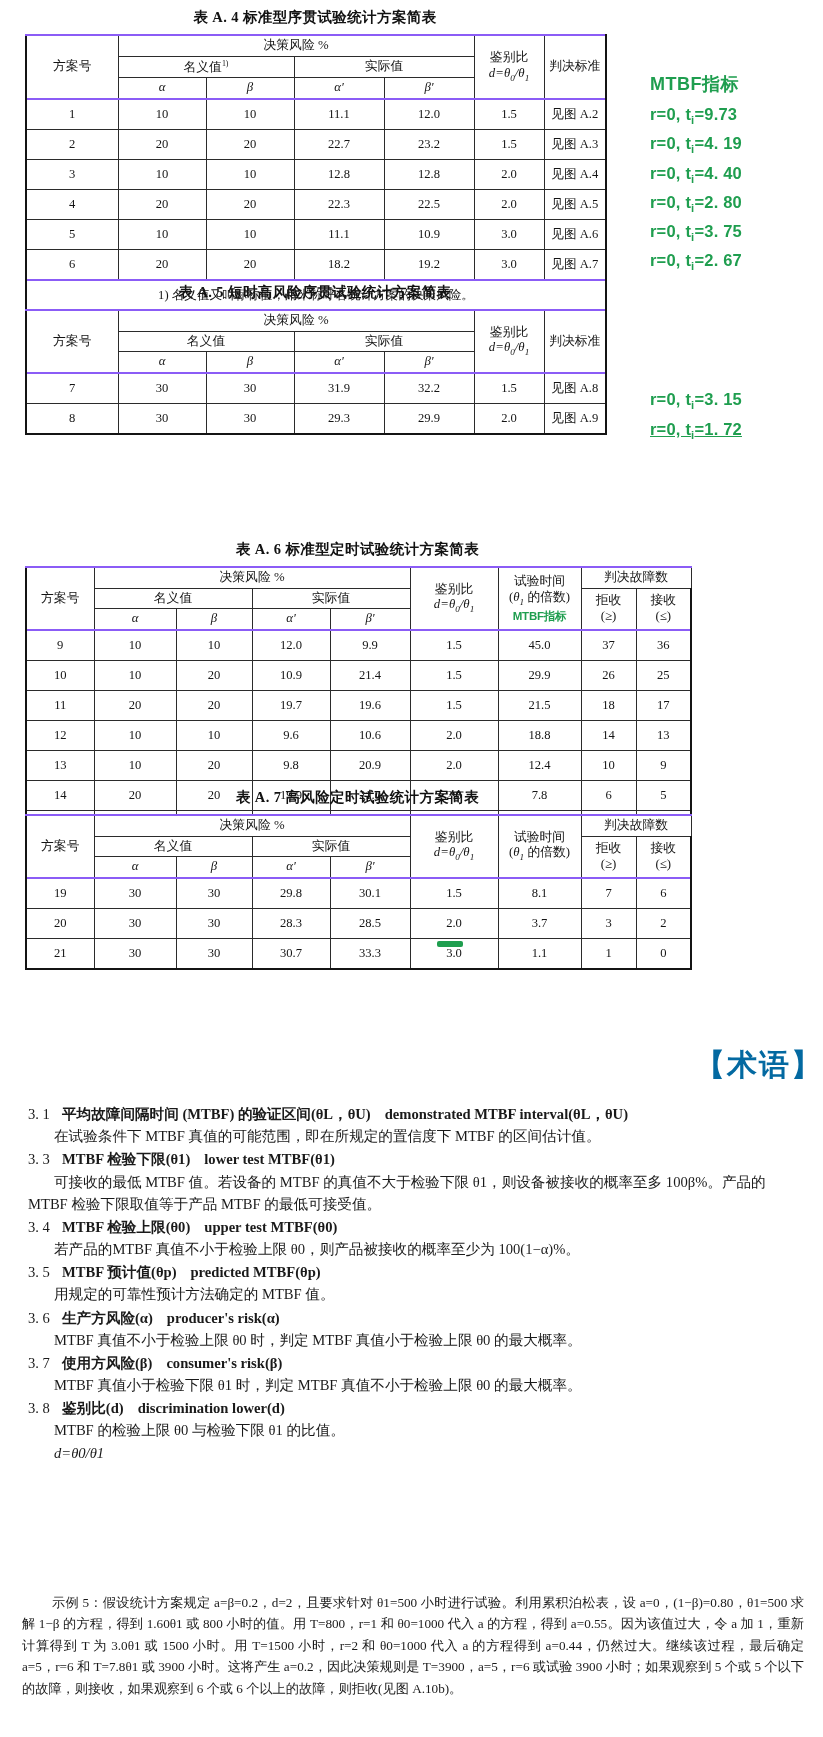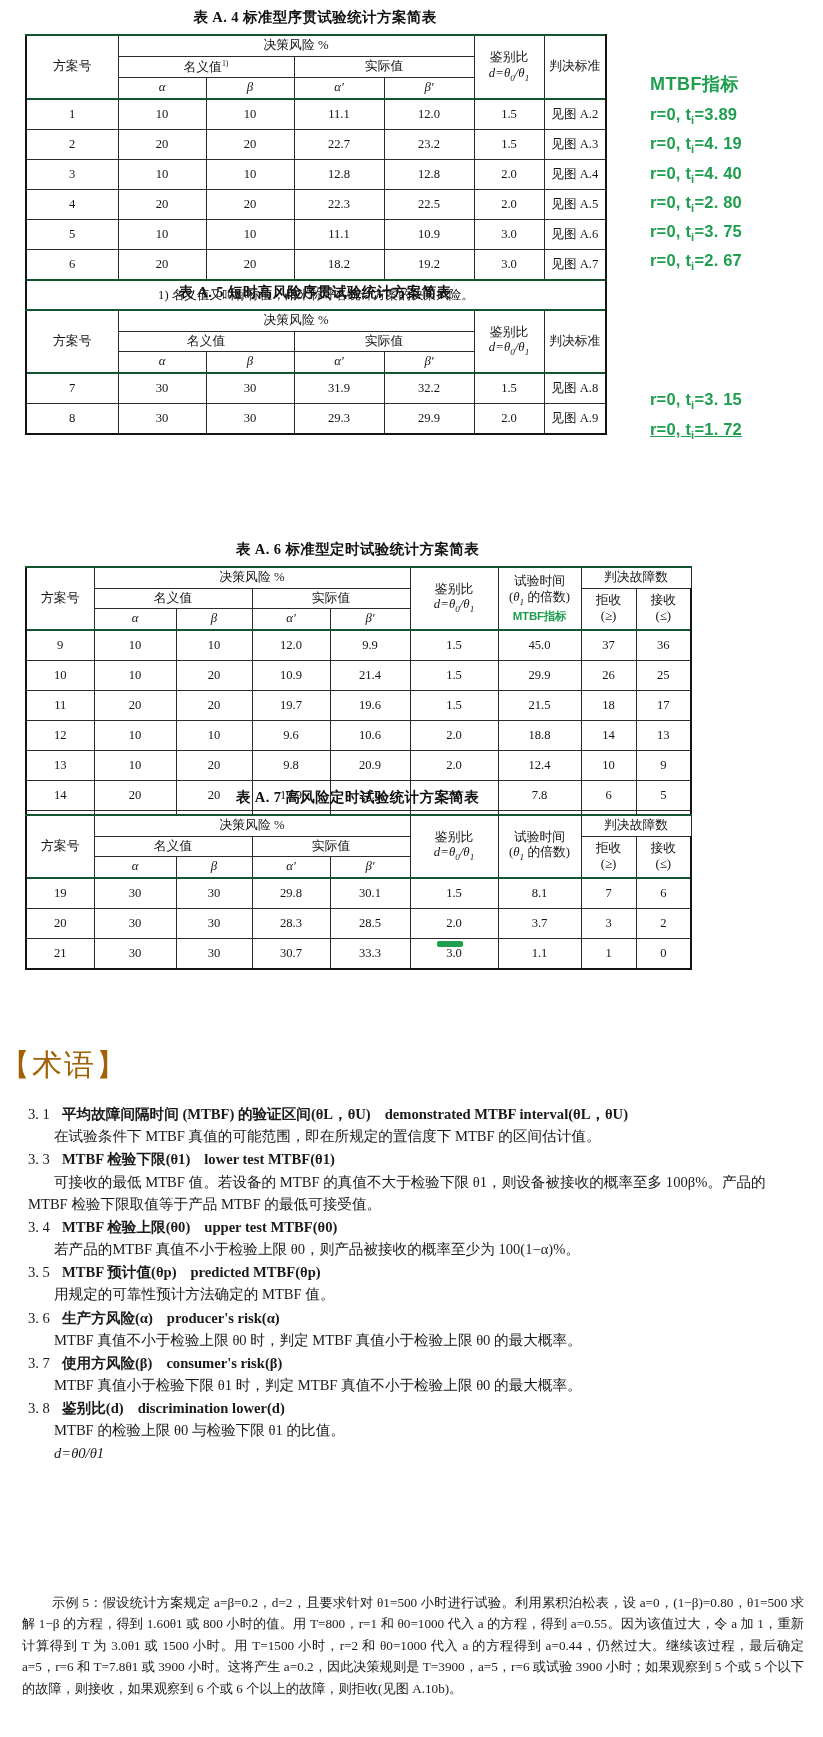--- a/index.html
+++ b/index.html
@@ -41,21 +41,21 @@
   table.sched td, table.sched th {
     border: 1px solid #2b2b2b;
     text-align: center;
     vertical-align: middle;
     font-weight: normal;
     padding: 2px 1px;
     line-height: 1.22;
     color: #141414;
   }
   table.sched th { font-size: 12.8px; }
-  table.sched .thick-top { border-top: 2px solid #14532d; }
+  table.sched .thick-top { border-top: 2px solid #8b5cf6; }
   table.sched .thick-bot { border-bottom: 2px solid #141414; }
   table.sched .outer-l { border-left: 2px solid #141414; }
   table.sched .outer-r { border-right: 2px solid #141414; }
   table.sched tbody td { height: 25px; font-size: 12.6px; }
   .gitalic { font-style: italic; font-family: "Liberation Serif", serif; }
   .sub { font-size: 0.72em; vertical-align: sub; font-style: italic; }
   .supnote { font-size: 0.62em; vertical-align: super; }
   .note-row td {
     text-align: left;
     padding: 4px 6px 5px 20px;
@@ -97,23 +97,23 @@
     background: #1f9e4f;
     height: 6px;
     width: 26px;
     border-radius: 2px;
   }
 
   
   .term-heading {
     position: absolute;
     width: 823px;
-    text-align: left;
-    color: #a16207;
-    font-weight: normal;
+    text-align: right;
+    color: #0369a1;
+    font-weight: bold;
     font-size: 30px;
     letter-spacing: 2px;
     font-family: "Liberation Serif", "DejaVu Serif", serif;
   }
   .terms {
     position: absolute;
     left: 28px;
     width: 770px;
     font-size: 14.6px;
     line-height: 1.52;
@@ -237,21 +237,21 @@
           </tr>
         <tr class="note-row">
           <td colspan="7" class="thick-top thick-bot outer-l outer-r">1)  名义值又叫标称值，用米称呼各统计方案的决策风险。</td>
         </tr>
       </tbody>
     </table>
   </div>
 
   <div class="ann-col" style="left:650px; top:72px;">
     <div class="ann-title">MTBF指标</div>
-    <div class="ann-line" style="margin-top:9px;"><span>r=0, t</span><span class="sb">i</span><span>=3.89</span></div>
+    <div class="ann-line" style="margin-top:9px;"><span>r=0, t</span><span class="sb">i</span><span>=9.73</span></div>
     <div class="ann-line" style="margin-top:8px;"><span>r=0, t</span><span class="sb">i</span><span>=4. 19</span></div>
     <div class="ann-line" style="margin-top:8px;"><span>r=0, t</span><span class="sb">i</span><span>=4. 40</span></div>
     <div class="ann-line" style="margin-top:8px;"><span>r=0, t</span><span class="sb">i</span><span>=2. 80</span></div>
     <div class="ann-line" style="margin-top:8px;"><span>r=0, t</span><span class="sb">i</span><span>=3. 75</span></div>
     <div class="ann-line" style="margin-top:8px;"><span>r=0, t</span><span class="sb">i</span><span>=2. 67</span></div>
   </div>
 
   <div class="tbl-block" style="left:25px; top:283px;">
     <div class="tbl-caption" style="width:580px;">表 A. 5  短时高风险序贯试验统计方案简表</div>
     <table class="sched" style="width:580px;">

